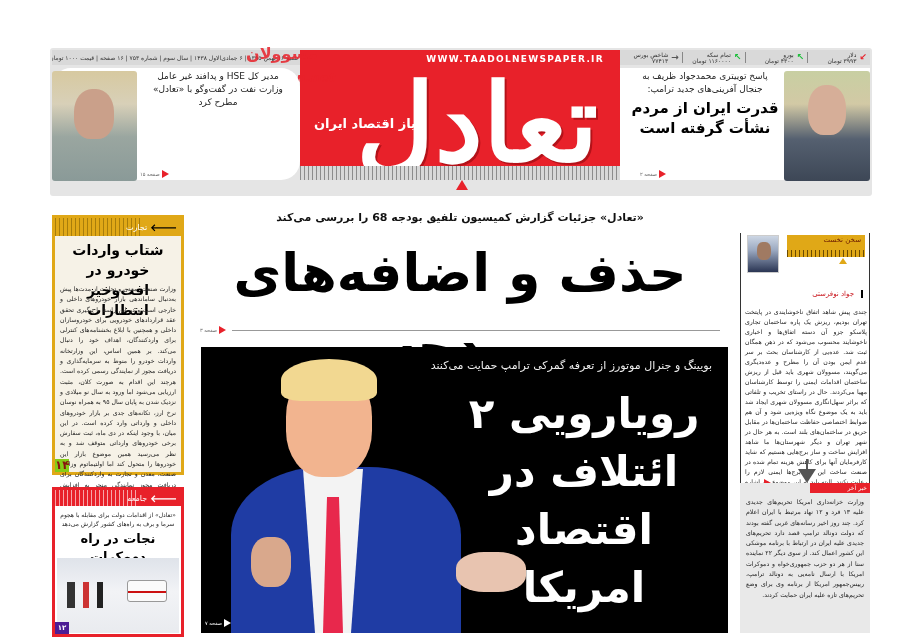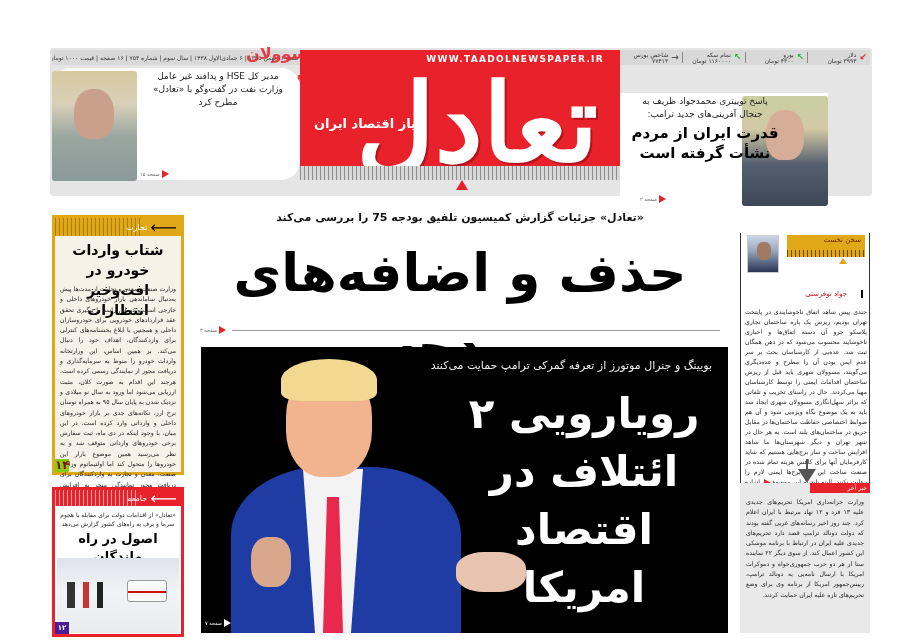--- a/index.html
+++ b/index.html
@@ -26,21 +26,21 @@
   .logo-tagline { position: absolute; left: 14px; top: 66px; color: #fff; font-size: 13px; font-weight: bold; direction: rtl; }
   .logo-ruler { position: absolute; left: 0; bottom: 0; width: 320px; height: 14px; background: repeating-linear-gradient(90deg, #8c8c8c 0 1px, transparent 1px 4px); background-color: #d8d8d8; }
   .logo-pointer { position: absolute; left: 456px; top: 180px; width: 0; height: 0; border-left: 6px solid transparent; border-right: 6px solid transparent; border-bottom: 10px solid #e8212a; }
 
   .watermark { position: absolute; left: 230px; top: 70px; color: #e8212a; font-size: 13px; font-weight: bold; font-style: italic; font-family: "DejaVu Sans", sans-serif; opacity: 0.9; }
   .watermark-fa { position: absolute; left: 246px; top: 44px; color: #e8212a; font-size: 16px; font-weight: bold; direction: rtl; opacity: 0.85; }
 
   
   .teaser { position: absolute; top: 68px; height: 112px; background: #fff; }
   .teaser-left { left: 52px; width: 248px; border-radius: 19px; }
-  .teaser-right { left: 620px; width: 208px; margin-top: 25px; }
+  .teaser-right { left: 620px; width: 250px; }
   .photo { position: absolute; border-radius: 3px; overflow: hidden; }
   .photo-man1 { left: 0; top: 3px; width: 85px; height: 110px; background: linear-gradient(180deg, #d7c9a0 0%, #d8d0b8 30%, #9aa6a0 60%, #8a9a98 100%); }
   .photo-man2 { right: 0; top: 3px; width: 86px; height: 110px; background: linear-gradient(180deg, #c8cfa2 0%, #d2c9a5 30%, #556070 62%, #3d4756 100%); }
   .face { position: absolute; border-radius: 45% 45% 40% 40%; }
   .face1 { left: 22px; top: 18px; width: 40px; height: 50px; background: #caa08a; }
   .face2 { left: 24px; top: 14px; width: 38px; height: 50px; background: #d6ae98; }
   .teaser-kicker { position: absolute; font-size: 9px; line-height: 13px; text-align: center; direction: rtl; color: #222; }
   .teaser-title { position: absolute; font-size: 15px; line-height: 20px; font-weight: bold; text-align: center; direction: rtl; color: #000; }
   .page-ref { position: absolute; display: flex; align-items: center; gap: 2px; font-size: 5px; color: #666; direction: rtl; }
   .page-ref .tri { width: 0; height: 0; border-top: 4px solid transparent; border-bottom: 4px solid transparent; border-left: 7px solid #e8212a; }
@@ -88,21 +88,21 @@
   .page-num-soc { position: absolute; left: 0; bottom: 0; width: 14px; height: 12px; background: #4c1d95; color: #fff; font-size: 7px; font-weight: bold; text-align: center; line-height: 12px; }
 
   .box-column { position: absolute; left: 740px; top: 233px; width: 130px; height: 260px; border-left: 1px solid #333; border-right: 1px solid #333; background: #fff; }
   .col-photo { position: absolute; left: 6px; top: 2px; width: 32px; height: 38px; background: linear-gradient(180deg, #ccd6e4 0%, #9aa8c0 40%, #2a3553 100%); border: 1px solid #ccc; }
   .col-photo .f { position: absolute; left: 9px; top: 6px; width: 14px; height: 18px; background: #a07a62; border-radius: 40%; }
   .col-label { position: absolute; right: 4px; top: 2px; width: 78px; height: 22px; background: #e0a817; }
   .col-label .txt { position: absolute; right: 4px; top: 1px; font-size: 7px; color: #6b1a00; direction: rtl; }
   .col-label .ticks { position: absolute; left: 0; bottom: 0; width: 100%; height: 7px; background: repeating-linear-gradient(90deg, #6b4a00 0 1px, transparent 1px 4px); }
   .col-label .pin { position: absolute; left: 52px; bottom: -7px; width: 0; height: 0; border-left: 4px solid transparent; border-right: 4px solid transparent; border-bottom: 6px solid #e0a817; }
   .col-title { position: absolute; right: 6px; top: 30px; width: 82px; font-size: 8.5px; line-height: 12px; font-weight: bold; direction: rtl; text-align: right; color: #000; }
-  .col-author { position: absolute; right: 6px; top: 57px; font-size: 7px; color: #c8141c; direction: rtl; border-right: 2px solid #000; padding-right: 14px; }
+  .col-author { position: absolute; right: 6px; top: 57px; font-size: 7px; color: #c8141c; direction: rtl; border-right: 2px solid #000; padding-right: 7px; }
   .col-body { position: absolute; left: 4px; top: 74px; width: 122px; font-size: 6.2px; line-height: 10px; direction: rtl; text-align: justify; color: #222; }
   .col-pref { left: 4px; top: 246px; }
 
   .box-news { position: absolute; left: 740px; top: 483px; width: 130px; height: 150px; background: #e9e9e9; }
   .news-head { position: absolute; right: 0; top: 0; width: 60px; height: 10px; background: #e8212a; color: #fff; font-size: 6px; line-height: 10px; text-align: right; padding-right: 3px; direction: rtl; }
   .news-arrow { position: absolute; left: 58px; top: -14px; width: 0; height: 0; border-left: 9px solid transparent; border-right: 9px solid transparent; border-top: 14px solid #555; }
   .news-arrow-stem { position: absolute; left: 66px; top: -24px; width: 2px; height: 12px; background: #555; }
   .news-body { position: absolute; left: 6px; top: 14px; width: 118px; font-size: 6.2px; line-height: 10.3px; direction: rtl; text-align: justify; color: #222; }
 </style>
 </head>
@@ -170,21 +170,21 @@
       <div class="face face2"></div>
     </div>
   <div class="teaser-kicker" style="left:10px; top:2px; width:150px;">پاسخ توییتری محمدجواد ظریف به جنجال آفرینی‌های جدید ترامپ:</div>
   <div class="teaser-title" style="left:10px; top:30px; width:150px;">قدرت ایران از مردم نشأت گرفته است</div>
   <div class="page-ref" style="left:20px; top:102px;">
     <span class="tri"></span>
     <span>صفحه ۲</span>
   </div>
 </div>
 
-<div class="kicker-main">«تعادل» جزئیات گزارش کمیسیون تلفیق بودجه 75 را بررسی می‌کند</div>
+<div class="kicker-main">«تعادل» جزئیات گزارش کمیسیون تلفیق بودجه 68 را بررسی می‌کند</div>
 <div class="headline-main">حذف و اضافه‌های بودجه</div>
 <div class="headline-rule"></div>
 <div class="page-ref headline-pref">
   <span class="tri"></span>
   <span>صفحه ۳</span>
 </div>
 
 <div class="hero">
   <div class="hero-figure">
     <div class="hero-suit"></div>
@@ -218,21 +218,21 @@
 
 <div class="box-society">
   <div class="box-society-head">
     <div class="box-head-ticks"></div>
     <div class="box-label rtl" style="top:2px;">
       <span class="larr">🡐</span>
       <span>جامعه</span>
     </div>
   </div>
   <div class="box-body" style="top:20px; font-size:6px; line-height:9px; text-align:center;">«تعادل» از اقدامات دولت برای مقابله با هجوم سرما و برف به راه‌های کشور گزارش می‌دهد</div>
-  <div class="box-title" style="top:40px; font-size:13px; line-height:18px;">اصول در راه ماندگان</div>
+  <div class="box-title" style="top:40px; font-size:13px; line-height:18px;">نجات در راه دموکرات</div>
   <div class="snow-photo">
     <div class="snow-people"></div>
     <div class="snow-car">
         <div class="stripe"></div>
       </div>
   </div>
   <div class="page-num-soc">۱۲</div>
 </div>
 
 <div class="box-column">

